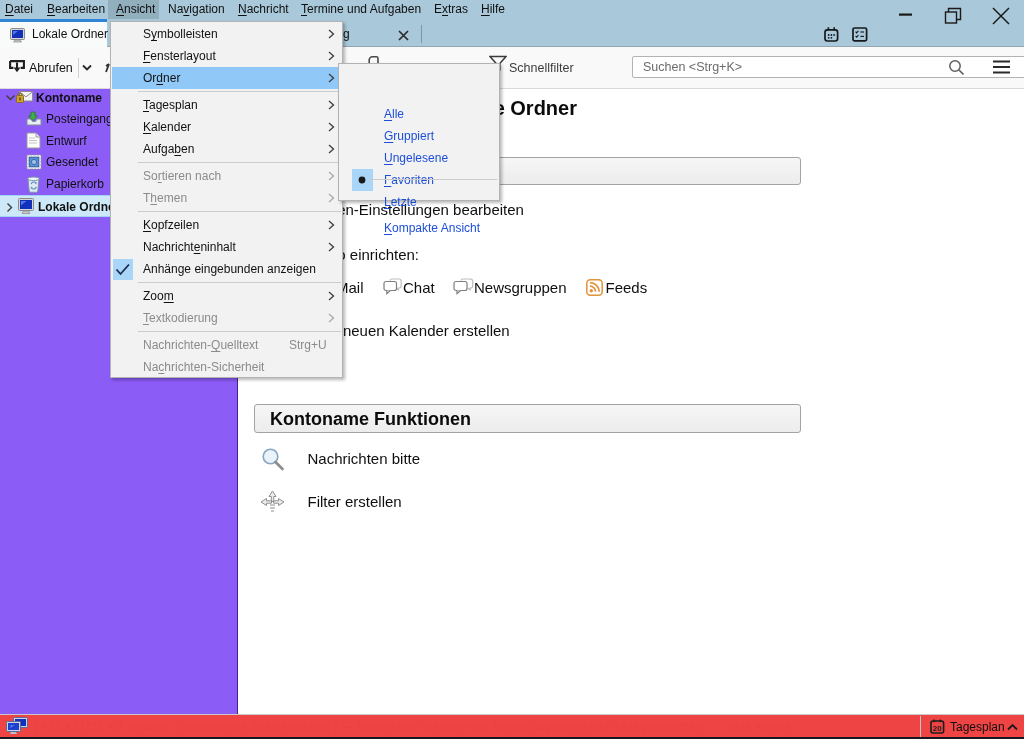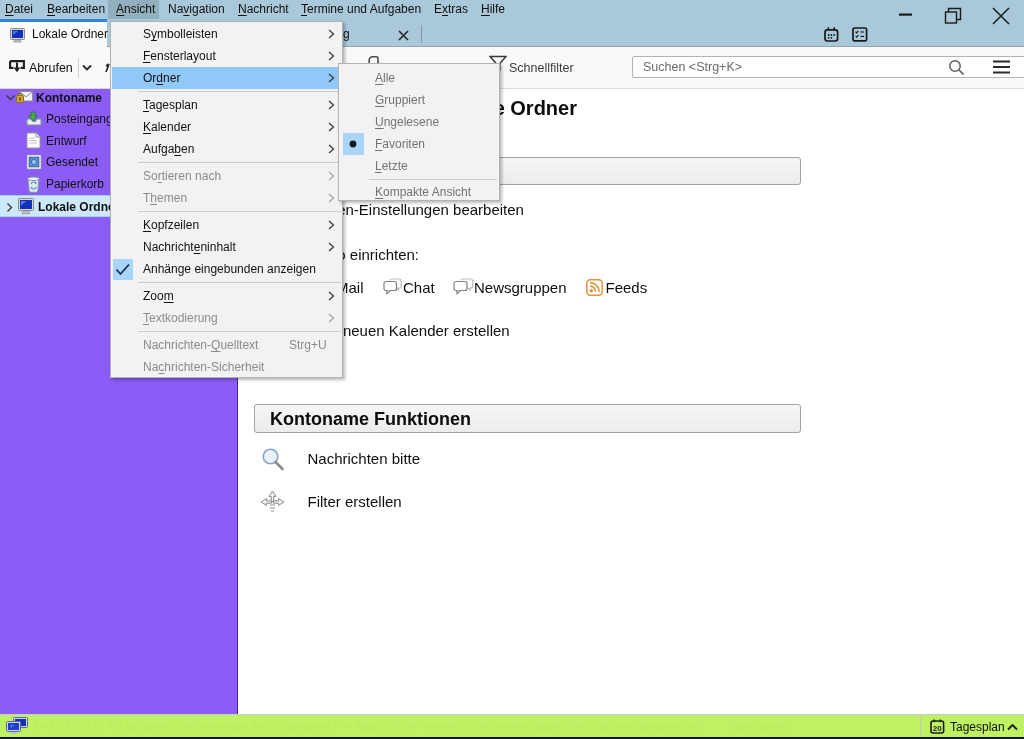--- a/index.html
+++ b/index.html
@@ -16,31 +16,31 @@
 #tab1 { position:absolute; left:0; top:0; width:107px; height:28px; background:#f9fafa; border-top:3px solid #3084d8; }
 
 #toolbar { left:0; top:47px; width:1024px; height:42px; background:#f9f9f9; border-bottom:1px solid #d9d9d9; }
 
 #leftpane { left:0; top:89px; width:238px; height:625px; background:#8b5cf6; border-right:1px solid #4c1d95;text-align:center; }
 #content { left:239px; top:89px; width:785px; height:625px; background:#fff; }
 .frow { position:absolute; left:0; width:238px; height:22px; font-size:12px; color:#101010; }
 .gbox { position:absolute; left:15px; width:547px; background:linear-gradient(#f6f6f6,#ececec); border:1px solid #a3a3a3; border-radius:3px; }
 .citem { position:absolute; font-size:15px; color:#0f0f0f; white-space:nowrap; }
 
-#statusbar { left:0; top:714px; width:1024px; height:23px; background:#bef264; border-top:1px solid #cacaca; }
+#statusbar { left:0; top:714px; width:1024px; height:23px; background:#ef4444; border-top:1px solid #cacaca; }
 #botline { left:0; top:737px; width:1024px; height:2px; background:#17171d; }
 
 #menu1 { left:110px; top:21px; width:233px; height:357px; background:#f2f2f2; border:1px solid #b3b3b3; box-shadow:2px 2px 3px rgba(0,0,0,0.28); }
 #menu2 { left:338px; top:63px; width:162px; height:138px; background:#f2f2f2; border:1px solid #b3b3b3; box-shadow:2px 2px 3px rgba(0,0,0,0.28); }
 .mi { position:absolute; left:1px; width:230px; height:22px; line-height:22px; font-size:12px; color:#111; white-space:nowrap; }
 .mi .txt { position:absolute; left:31px; }
 .mi.dis { color:#8b8b8b; }
 .msep { position:absolute; left:27px; width:203px; height:1px; background:#ccc; }
 .arr { position:absolute; left:216px; top:6px; }
-.mi2 { position:absolute; left:3px; width:159px; height:22px; line-height:22px; font-size:12px; color:#737373; white-space:nowrap; }
+.mi2 { position:absolute; left:12px; width:159px; height:22px; line-height:22px; font-size:12px; color:#1d4ed8; white-space:nowrap;margin-top:36px; }
 .mi2 .txt { position:absolute; left:33px; }
 </style>
 </head>
 <body>
 <div class="abs" id="titlebar">
   <div id="mb-hl"></div>
   <span class="mb" style="left:5px;"><span class="u">D</span>atei</span>
   <span class="mb" style="left:47px;"><span class="u">B</span>earbeiten</span>
   <span class="mb" style="left:116px;"><span class="u">A</span>nsicht</span>
   <span class="mb" style="left:168px;">Na<span class="u">v</span>igation</span>

